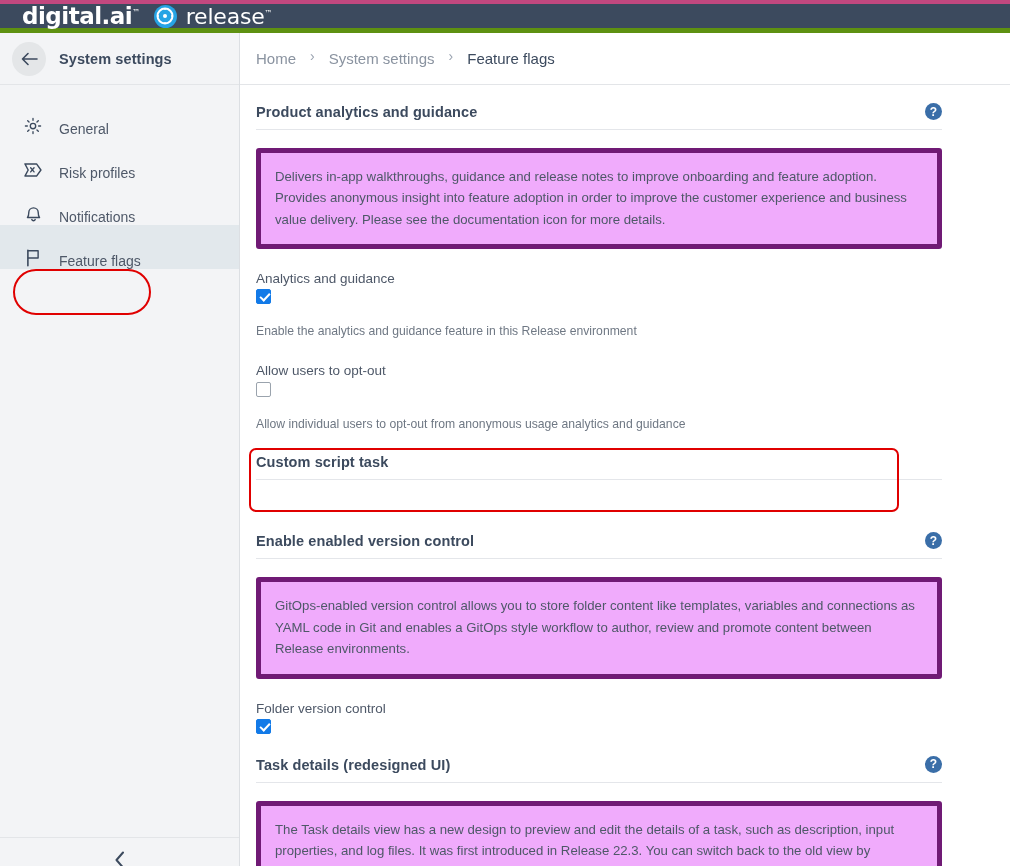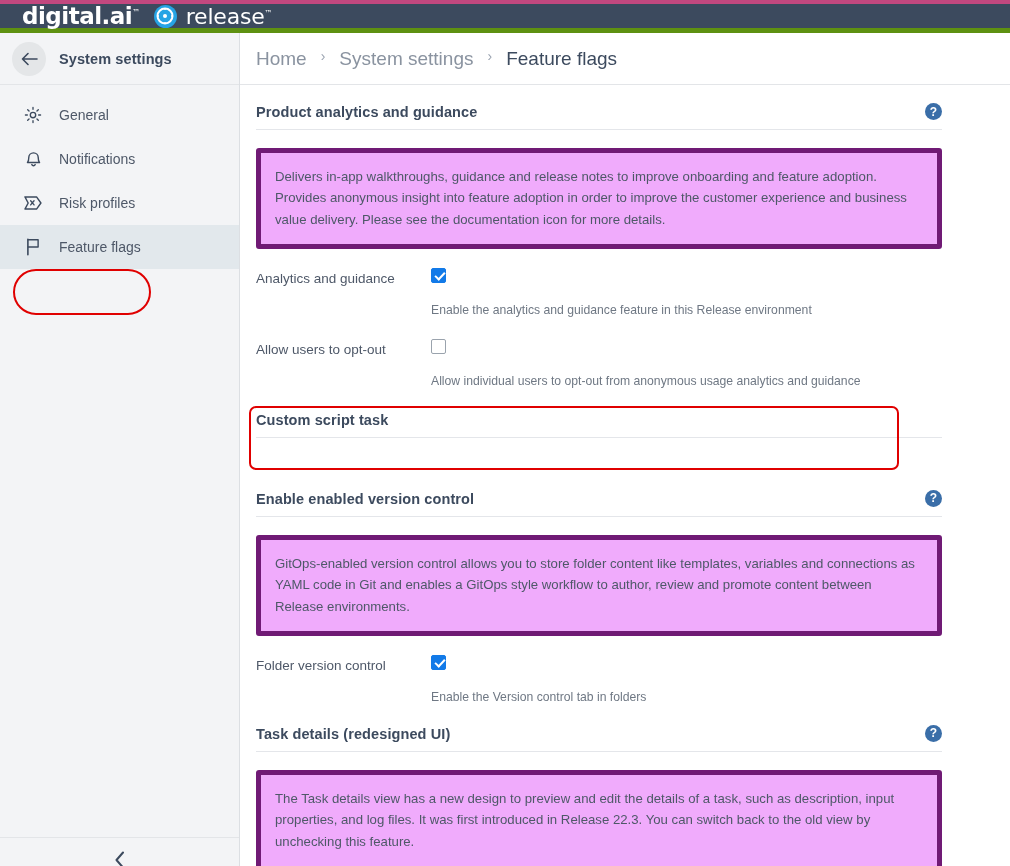--- a/index.html
+++ b/index.html
@@ -76,21 +76,21 @@
     background: #e4e6e8; display: flex;
     align-items: center; justify-content: center;
     color: #3c4a5e; font-size: 17px; line-height: 1;
   }
   .sb-title {
     margin-left: 13px; font-size: 14.5px; font-weight: 700;
     color: #3c4a5e; letter-spacing: 0.1px;
   }
   .sb-list { padding-top: 8px; }
   .sb-item {
-    height: 44px; display: flex; align-items: center;
+    height: 44px; display: flex; align-items: flex-end;
     padding-left: 22px; color: #5a6475; font-size: 14px;
     position: relative;
   }
   .sb-item.active { background: #e2e8ec; }
   .sb-icon {
     width: 22px; height: 22px; display: flex;
     align-items: center; justify-content: center;
     margin-right: 15px; color: #3c4a5e; flex: 0 0 auto;
   }
   .sb-icon svg { display: block; }
@@ -109,21 +109,21 @@
     display: flex; align-items: center; justify-content: center;
     color: #3c4a5e; font-size: 19px;
   }
 
   
   .main { flex: 1; background: #ffffff; overflow: hidden; position: relative; }
   .crumbs {
     height: 52px; display: flex; align-items: center;
     padding-left: 16px; border-bottom: 1px solid #e3e5e8;
   }
-  .crumb { font-size: 19px; color: #8a93a0; }
+  .crumb { font-size: 15px; color: #8a93a0; }
   .crumb.current { color: #3c4a5e; }
   .crumb-sep {
     margin: 0 14px; color: #9aa3b0; font-size: 14px;
     position: relative; top: -3px;
   }
 
   .content { padding: 0 68px 0 16px; }
 
   .section-head {
     display: flex; align-items: flex-end; justify-content: space-between;
@@ -143,21 +143,21 @@
   }
 
   .info-box {
     margin-top: 18px;
     border: 5px solid #701a75; border-radius: 3px;
     background: #f0abfc;
     padding: 13px 14px 14px 14px;
     font-size: 13.2px; color: #4e5868; line-height: 1.62;
   }
 
-  .field-row { display: flex; margin-top: 19px; }
+  .field-row { display: flex; margin-top: 19px; flex-direction: column; }
   .field-label {
     width: 175px; min-width: 175px;
     font-size: 13.5px; color: #4e5868; line-height: 1.5;
     padding-top: 1px;
   }
   .field-body { flex: 1; }
   .cbx {
     width: 15px; height: 15px; border-radius: 2px;
     border: 1px solid #9aa3ad; background: #ffffff;
     display: inline-block; position: relative;
@@ -221,36 +221,36 @@
           <svg width="18" height="18" viewBox="0 0 20 20" fill="none">
             <circle cx="10" cy="10" r="3" stroke="#3c4a5e" stroke-width="1.5"></circle>
             <path d="M10 1.6v2.1M10 16.3v2.1M18.4 10h-2.1M3.7 10H1.6M15.9 4.1l-1.5 1.5M5.6 14.4l-1.5 1.5M15.9 15.9l-1.5-1.5M5.6 5.6L4.1 4.1" stroke="#3c4a5e" stroke-width="1.5" stroke-linecap="round"></path>
           </svg>
         </span>
         <span class="sb-label">General</span>
       </div>
 
       <div class="sb-item">
         <span class="sb-icon">
+          <svg width="19" height="16" viewBox="0 0 20 16" fill="none">
+            <path d="M1 1.6h12.2l4.6 6.4-4.6 6.4H1l3.4-6.4L1 1.6Z" stroke="#3c4a5e" stroke-width="1.5" stroke-linejoin="round"></path>
+            <path d="M7 5.6l3.6 4.4M10.6 5.6L7 10" stroke="#3c4a5e" stroke-width="1.4" stroke-linecap="round"></path>
+          </svg>
+        </span>
+        <span class="sb-label">Risk profiles</span>
+      </div>
+
+      <div class="sb-item">
+        <span class="sb-icon">
           <svg width="17" height="18" viewBox="0 0 18 19" fill="none">
             <path d="M4 8a5 5 0 0 1 10 0c0 4 1.4 5.2 1.4 5.2H2.6S4 12 4 8Z" stroke="#3c4a5e" stroke-width="1.5" stroke-linejoin="round"></path>
             <path d="M7.2 15.4a1.9 1.9 0 0 0 3.6 0" stroke="#3c4a5e" stroke-width="1.5" stroke-linecap="round"></path>
           </svg>
         </span>
         <span class="sb-label">Notifications</span>
-      </div>
-
-      <div class="sb-item">
-        <span class="sb-icon">
-          <svg width="19" height="16" viewBox="0 0 20 16" fill="none">
-            <path d="M1 1.6h12.2l4.6 6.4-4.6 6.4H1l3.4-6.4L1 1.6Z" stroke="#3c4a5e" stroke-width="1.5" stroke-linejoin="round"></path>
-            <path d="M7 5.6l3.6 4.4M10.6 5.6L7 10" stroke="#3c4a5e" stroke-width="1.4" stroke-linecap="round"></path>
-          </svg>
-        </span>
-        <span class="sb-label">Risk profiles</span>
       </div>
 
       <div class="sb-item active">
         <span class="sb-icon">
           <svg width="16" height="18" viewBox="0 0 16 19" fill="none">
             <path d="M2.6 1.4v16.2" stroke="#3c4a5e" stroke-width="1.7" stroke-linecap="round"></path>
             <path d="M2.6 1.9h10.8v7.6H2.6" stroke="#3c4a5e" stroke-width="1.5" stroke-linejoin="round"></path>
           </svg>
         </span>
         <span class="sb-label">Feature flags</span>
@@ -320,21 +320,20 @@
         <span class="section-title">Enable enabled version control</span>
         <span class="help-icon">?</span>
       </div>
 
       <div class="info-box">GitOps-enabled version control allows you to store folder content like templates, variables and connections as YAML code in Git and enables a GitOps style workflow to author, review and promote content between Release environments.</div>
 
       <div class="field-row">
         <div class="field-label">Folder version control</div>
         <div class="field-body">
           <span class="cbx checked"></span>
-          <div class="field-hint">Enable the Version control tab in folders</div>
         </div>
       </div>
 
       <div class="section-head">
         <span class="section-title">Task details (redesigned UI)</span>
         <span class="help-icon">?</span>
       </div>
 
       <div class="info-box">The Task details view has a new design to preview and edit the details of a task, such as description, input properties, and log files. It was first introduced in Release 22.3. You can switch back to the old view by unchecking this feature.</div>
 

